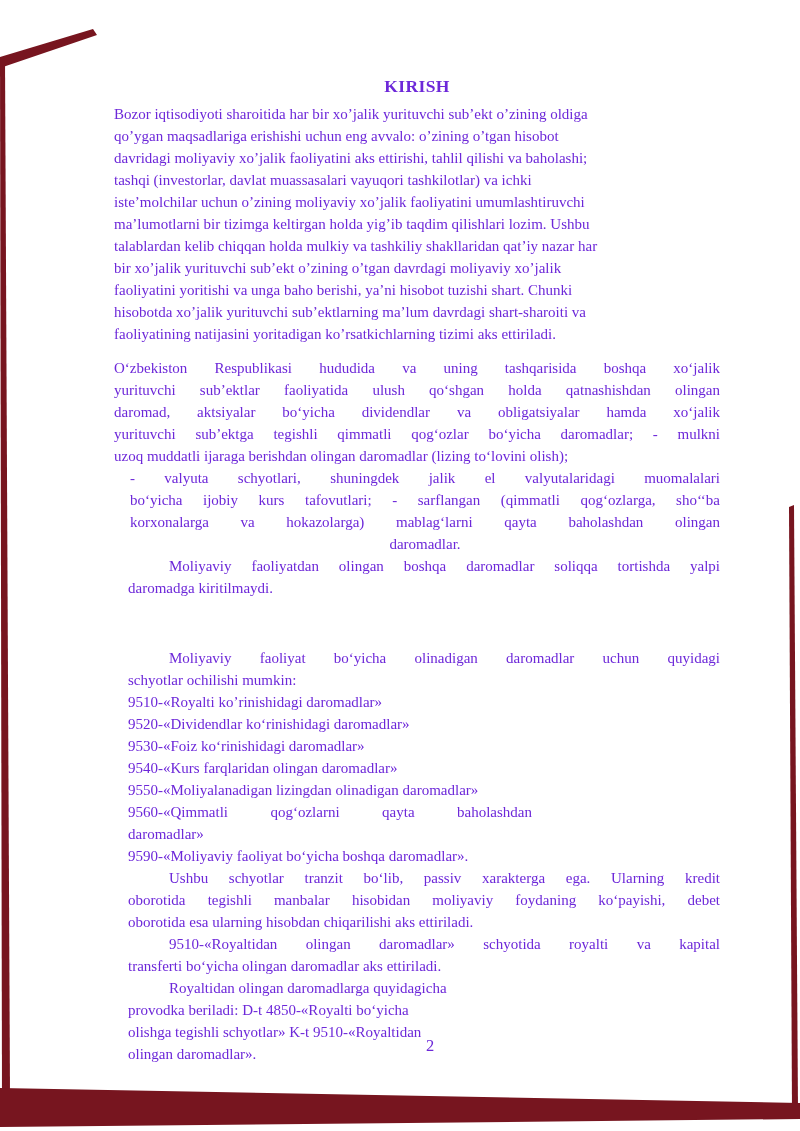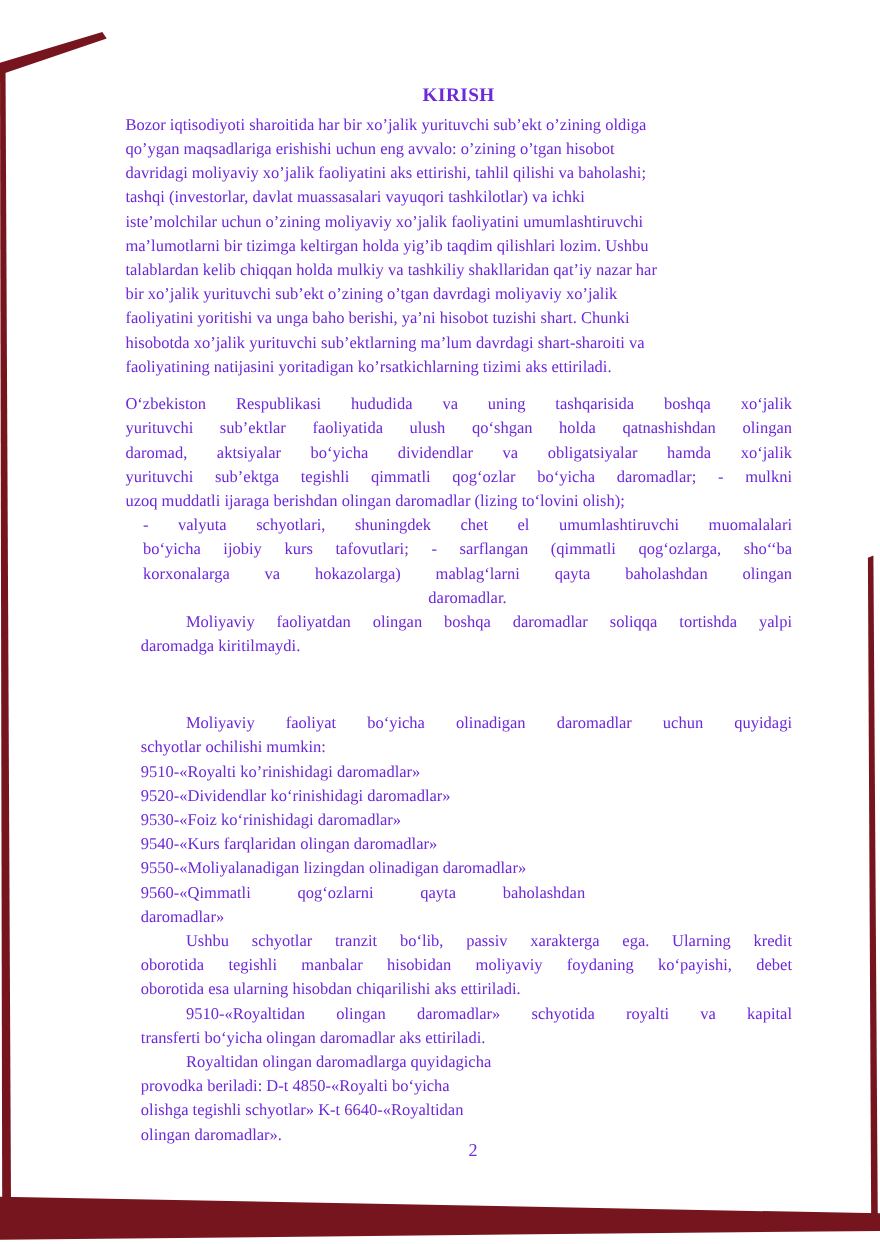--- a/index.html
+++ b/index.html
@@ -78,41 +78,42 @@
         <div class="line">talablardan kelib chiqqan holda mulkiy va tashkiliy shakllaridan qat’iy nazar har</div>
         <div class="line">bir xo’jalik yurituvchi sub’ekt o’zining o’tgan davrdagi moliyaviy xo’jalik</div>
         <div class="line">faoliyatini yoritishi va unga baho berishi, ya’ni hisobot tuzishi shart. Chunki</div>
         <div class="line">hisobotda xo’jalik yurituvchi sub’ektlarning ma’lum davrdagi shart-sharoiti va</div>
         <div class="line">faoliyatining natijasini yoritadigan ko’rsatkichlarning tizimi aks ettiriladi.</div>
         <div class="line just" style="margin-top: 12px;">O‘zbekiston Respublikasi hududida va uning tashqarisida boshqa xo‘jalik</div>
         <div class="line just">yurituvchi sub’ektlar faoliyatida ulush qo‘shgan holda qatnashishdan olingan</div>
         <div class="line just">daromad, aktsiyalar bo‘yicha dividendlar va obligatsiyalar hamda xo‘jalik</div>
         <div class="line just">yurituvchi sub’ektga tegishli qimmatli qog‘ozlar bo‘yicha daromadlar; - mulkni</div>
         <div class="line">uzoq muddatli ijaraga berishdan olingan daromadlar (lizing to‘lovini olish);</div>
-        <div class="line just" style="padding-left: 16px;">-   valyuta schyotlari, shuningdek chet el umumlashtiruvchi muomalalari</div>
+        <div class="line just" style="padding-left: 16px;">-   valyuta schyotlari, shuningdek jalik el valyutalaridagi muomalalari</div>
         <div class="line just" style="padding-left: 16px;">bo‘yicha ijobiy kurs tafovutlari; - sarflangan (qimmatli qog‘ozlarga, sho‘‘ba</div>
         <div class="line just" style="padding-left: 16px;">korxonalarga va hokazolarga) mablag‘larni qayta baholashdan olingan</div>
         <div class="line" style="padding-left: 16px; text-align: center;">daromadlar.</div>
         <div class="line just" style="padding-left: 55px;">Moliyaviy faoliyatdan olingan boshqa daromadlar soliqqa tortishda yalpi</div>
         <div class="line" style="padding-left: 14px;">daromadga kiritilmaydi.</div>
         <div class="line just" style="padding-left: 55px; margin-top: 48px;">Moliyaviy faoliyat bo‘yicha olinadigan daromadlar uchun quyidagi</div>
         <div class="line" style="padding-left: 14px;">schyotlar ochilishi mumkin:</div>
         <div class="line" style="padding-left: 14px;">9510-«Royalti ko’rinishidagi daromadlar»</div>
         <div class="line" style="padding-left: 14px;">9520-«Dividendlar ko‘rinishidagi daromadlar»</div>
         <div class="line" style="padding-left: 14px;">9530-«Foiz ko‘rinishidagi daromadlar»</div>
         <div class="line" style="padding-left: 14px;">9540-«Kurs farqlaridan olingan daromadlar»</div>
         <div class="line" style="padding-left: 14px;">9550-«Moliyalanadigan lizingdan olinadigan daromadlar»</div>
         <div class="line just" style="padding-left: 14px; width: 404px;">9560-«Qimmatli qog‘ozlarni qayta baholashdan</div>
         <div class="line" style="padding-left: 14px;">daromadlar»</div>
+        <div class="line" style="padding-left: 14px;">9590-«Moliyaviy faoliyat bo‘yicha boshqa daromadlar».</div>
         <div class="line just" style="padding-left: 55px;">Ushbu schyotlar tranzit bo‘lib, passiv xarakterga ega. Ularning kredit</div>
         <div class="line just" style="padding-left: 14px;">oborotida tegishli manbalar hisobidan moliyaviy foydaning ko‘payishi, debet</div>
         <div class="line" style="padding-left: 14px;">oborotida esa ularning hisobdan chiqarilishi aks ettiriladi.</div>
         <div class="line just" style="padding-left: 55px;">9510-«Royaltidan olingan daromadlar» schyotida royalti va kapital</div>
         <div class="line" style="padding-left: 14px;">transferti bo‘yicha olingan daromadlar aks ettiriladi.</div>
         <div class="line" style="padding-left: 55px;">Royaltidan olingan daromadlarga quyidagicha</div>
         <div class="line" style="padding-left: 14px;">provodka beriladi:  D-t 4850-«Royalti bo‘yicha</div>
-        <div class="line" style="padding-left: 14px;">olishga tegishli schyotlar» K-t 6640-«Royaltidan</div>
+        <div class="line" style="padding-left: 14px;">olishga tegishli schyotlar» K-t 9510-«Royaltidan</div>
         <div class="line" style="padding-left: 14px;">olingan daromadlar».</div>
       </div>
   </div>
 
   <div class="page-number">2</div>
 </div>
 
 </body></html>

